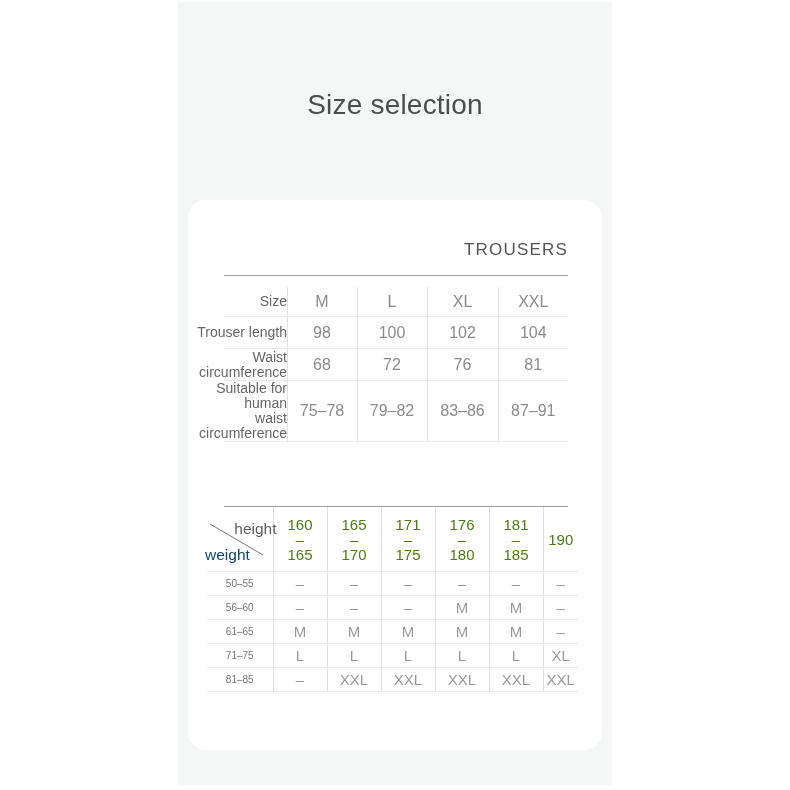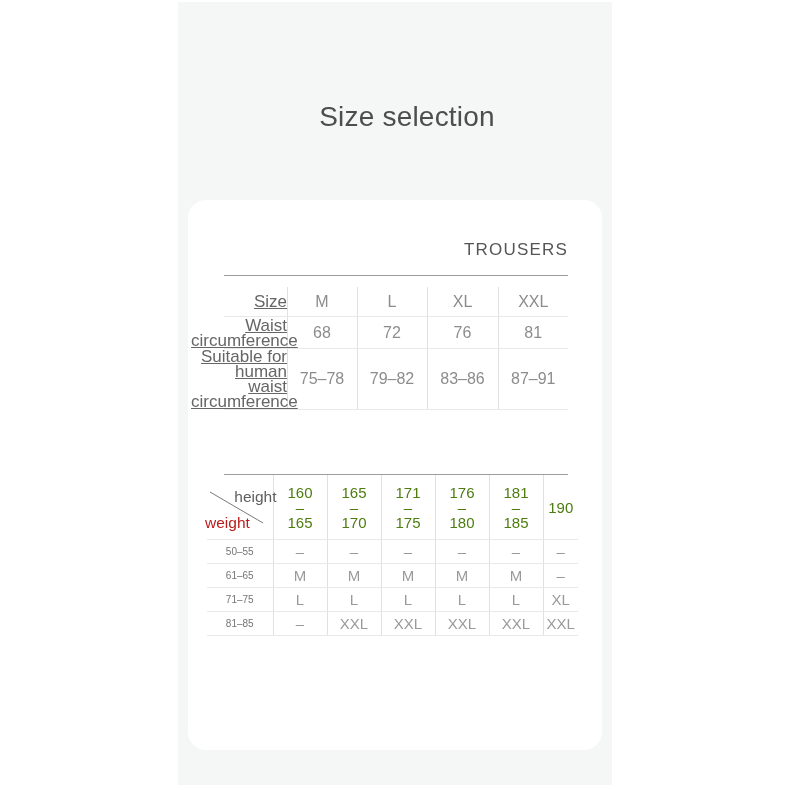--- a/index.html
+++ b/index.html
@@ -6,21 +6,21 @@
   body {
     width:790px; height:790px; background:#ffffff;
     font-family:"Liberation Sans","DejaVu Sans",sans-serif;
     -webkit-font-smoothing:antialiased;
   }
   .strip {
     position:relative; width:434px; height:783px;
     margin:2px auto 0; background:#f5f6f6;
   }
   .title {
-    position:absolute; top:87px; left:0; width:100%; margin:12px;
+    position:absolute; top:87px; left:0; width:100%; margin:0;
     text-align:center; font-size:28px; font-weight:500;
     color:#4d4d4d; letter-spacing:0.2px;
   }
   .card {
     position:absolute; top:198px; left:10px; width:414px; height:550px;
     background:#ffffff; border-radius:18px; overflow:hidden;
   }
   .card-head {
     margin:41px 34px 16px 0; text-align:right;
     font-size:17px; letter-spacing:1.2px; color:#555555; line-height:18px;
@@ -32,34 +32,34 @@
 
   
   .t1 { margin:11px 34px 0 36px; width:344px; }
   .t1 td { padding:0; height:31px; border-bottom:1px solid #e9e9e9; }
   .t1 tr.t1-head td { height:29px; }
   .t1-val { font-size:16px; color:#8c8c8c; text-align:center; }
   .vsep { border-left:1px solid #e0e0e0; }
   .t1-label { position:relative; }
   .t1-label-in {
     width:96px; margin-left:-33px; padding-right:3px;
-    text-align:right; font-size:17px; line-height:15px;
-    color:#666666; white-space:pre-line;text-decoration:underline;
+    text-align:right; font-size:14px; line-height:15px;
+    color:#666666; white-space:pre-line;
   }
 
   
   .t2 { margin:0 24px 0 19px; width:371px; }
   .t2 td { padding:0; text-align:center; vertical-align:middle; border-bottom:1px solid #e9e9e9; }
   .t2 tr.hrow td { height:64px; }
   .t2 tr.brow td { height:23px; }
   .t2-colhead { font-size:15px; line-height:15px; color:#4d7c0f; white-space:pre-line; }
   .t2-corner { position:relative; }
   .corner-svg { position:absolute; top:0; left:0; }
   .corner-top { position:absolute; top:13px; right:-4px; font-size:15.5px; color:#5e5e5e; }
-  .corner-bottom { position:absolute; bottom:7px; left:-2px; font-size:15.5px; color:#b91c1c; }
+  .corner-bottom { position:absolute; bottom:7px; left:-2px; font-size:15.5px; color:#0c4a6e; }
   .t2-rowlabel { font-size:10px; color:#757575; }
   .t2-val { font-size:15px; color:#9a9a9a; }
 </style>
 </head>
 <body>
 
 <div class="strip">
   <h1 class="title">Size selection</h1>
 
   <section class="card">
@@ -76,20 +76,29 @@
       </colgroup>
       <tbody>
         <tr class="t1-head">
           <td class="t1-label">
               <div class="t1-label-in">Size</div>
             </td>
           <td class="t1-val vsep">M</td>
           <td class="t1-val vsep">L</td>
           <td class="t1-val vsep">XL</td>
           <td class="t1-val vsep">XXL</td>
+        </tr>
+        <tr>
+          <td class="t1-label">
+              <div class="t1-label-in">Trouser length</div>
+            </td>
+          <td class="t1-val vsep">98</td>
+          <td class="t1-val vsep">100</td>
+          <td class="t1-val vsep">102</td>
+          <td class="t1-val vsep">104</td>
         </tr>
         <tr>
           <td class="t1-label">
               <div class="t1-label-in">Waist circumference</div>
             </td>
           <td class="t1-val vsep">68</td>
           <td class="t1-val vsep">72</td>
           <td class="t1-val vsep">76</td>
           <td class="t1-val vsep">81</td>
         </tr>
@@ -147,20 +156,29 @@
         <tr class="brow">
           <td class="t2-rowlabel">50–55</td>
           <td class="t2-val vsep">–</td>
           <td class="t2-val vsep">–</td>
           <td class="t2-val vsep">–</td>
           <td class="t2-val vsep">–</td>
           <td class="t2-val vsep">–</td>
           <td class="t2-val vsep">–</td>
         </tr>
         <tr class="brow">
+          <td class="t2-rowlabel">56–60</td>
+          <td class="t2-val vsep">–</td>
+          <td class="t2-val vsep">–</td>
+          <td class="t2-val vsep">–</td>
+          <td class="t2-val vsep">M</td>
+          <td class="t2-val vsep">M</td>
+          <td class="t2-val vsep">–</td>
+        </tr>
+        <tr class="brow">
           <td class="t2-rowlabel">61–65</td>
           <td class="t2-val vsep">M</td>
           <td class="t2-val vsep">M</td>
           <td class="t2-val vsep">M</td>
           <td class="t2-val vsep">M</td>
           <td class="t2-val vsep">M</td>
           <td class="t2-val vsep">–</td>
         </tr>
         <tr class="brow">
           <td class="t2-rowlabel">71–75</td>

